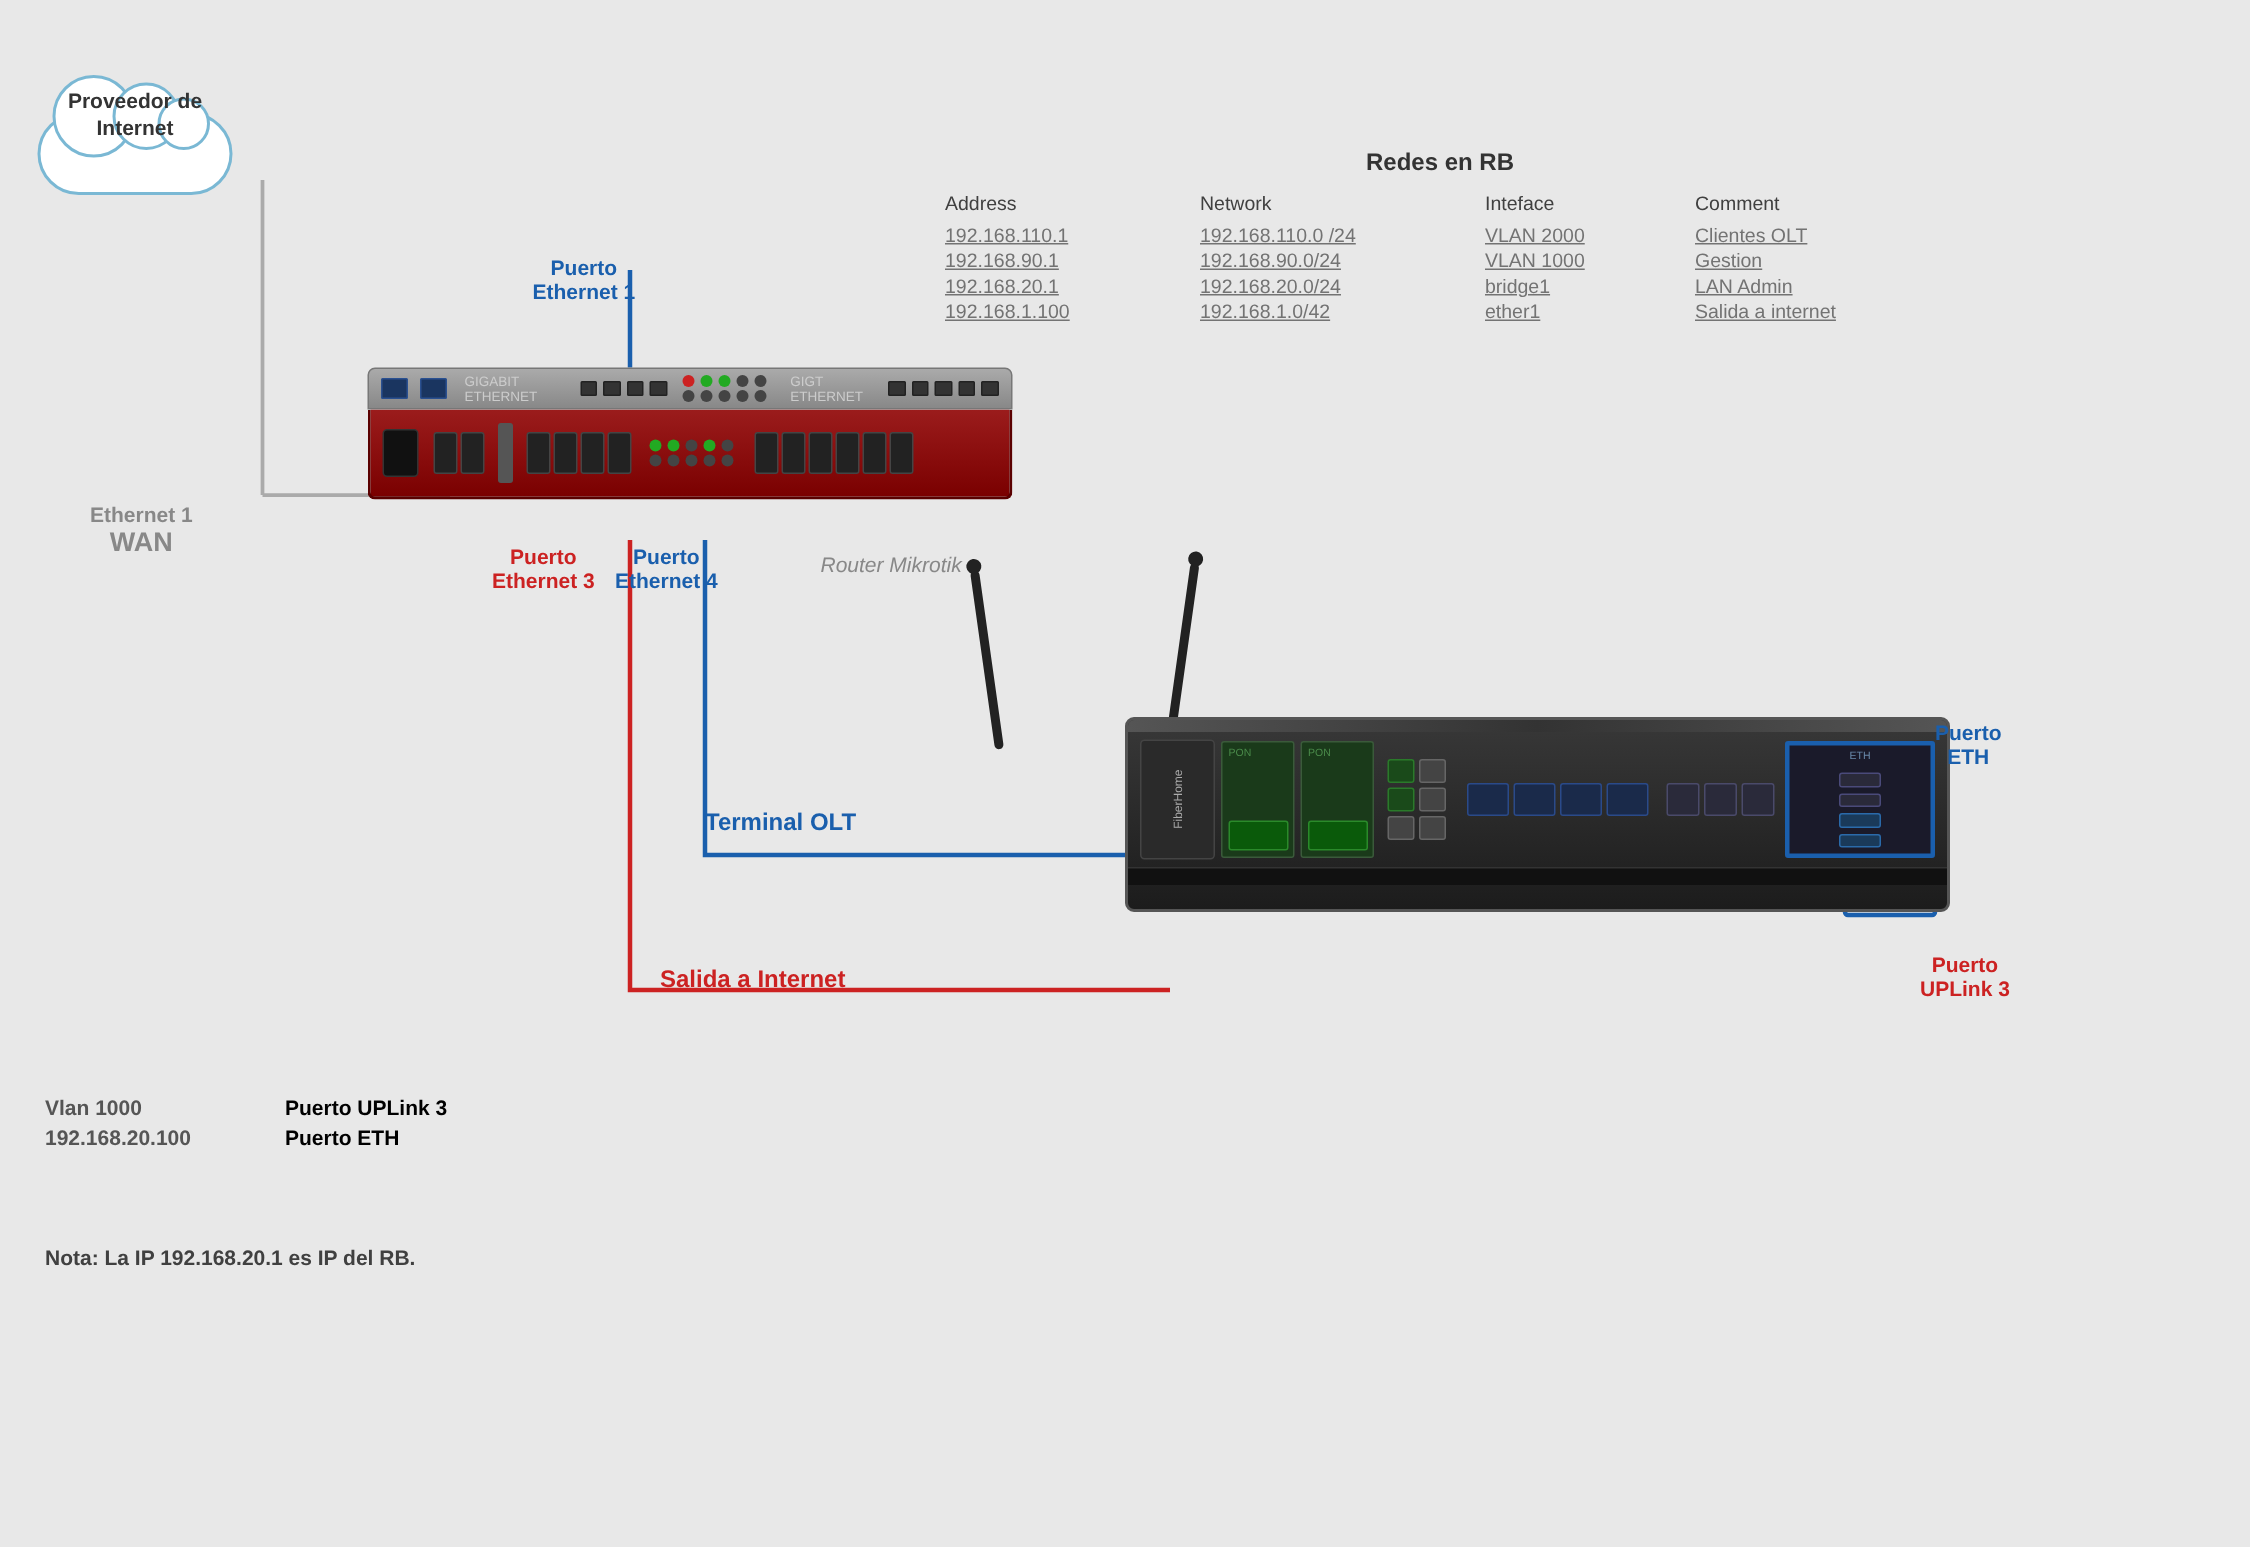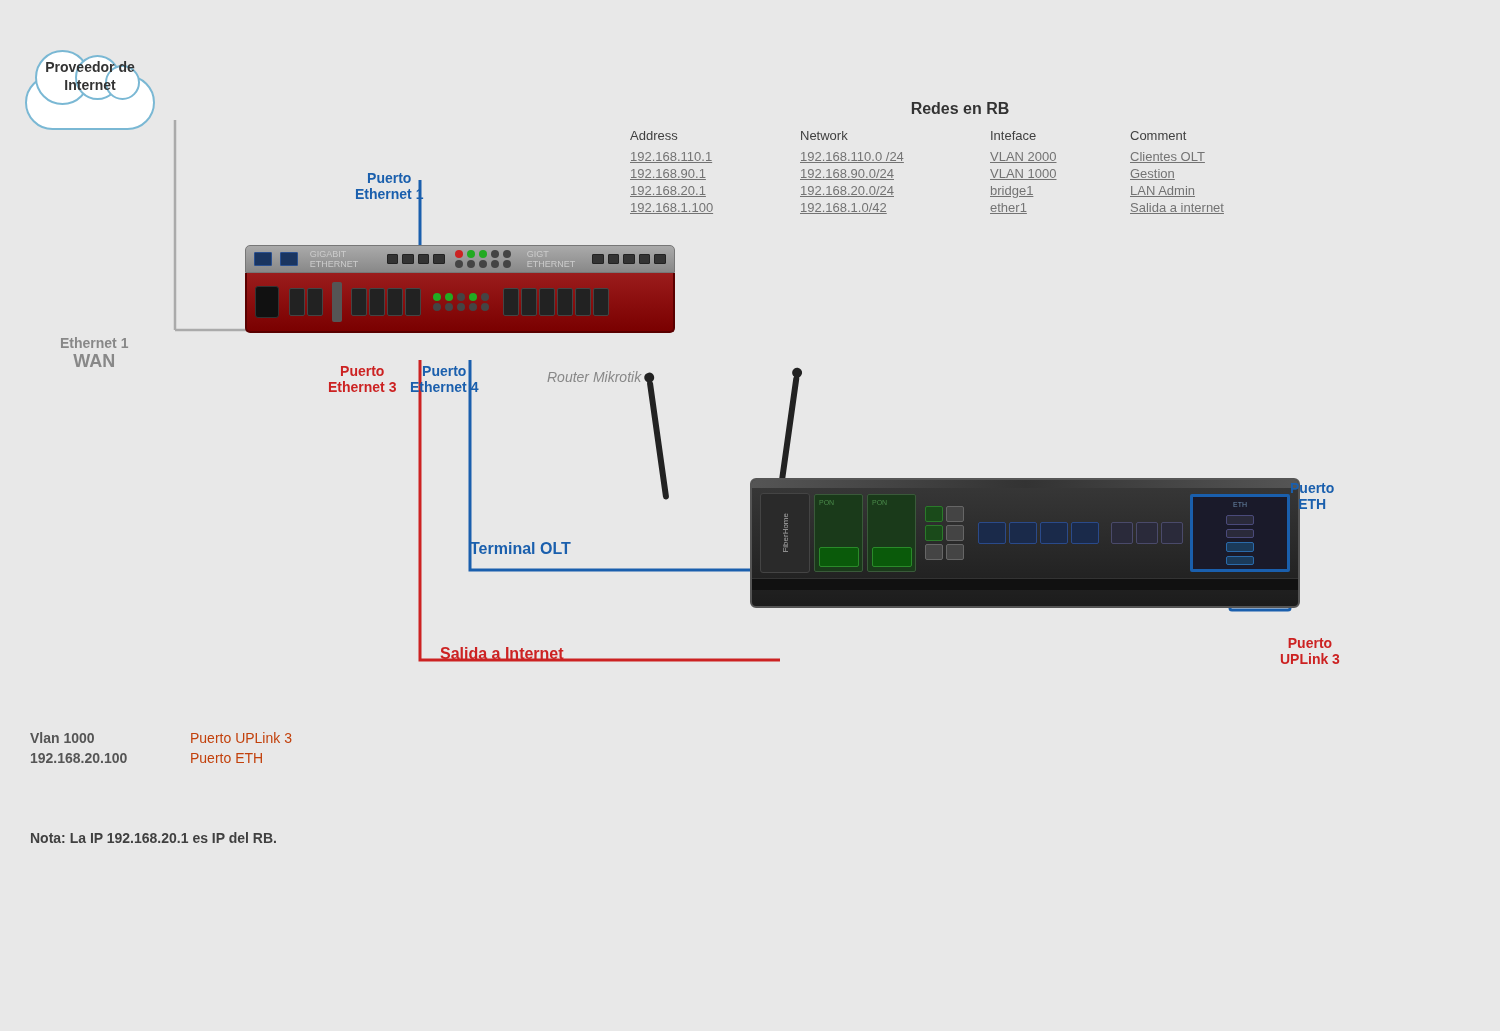--- a/index.html
+++ b/index.html
@@ -165,22 +165,22 @@
       display: grid;
       grid-template-columns: 160px 200px;
       gap: 4px 0;
       font-size: 14px;
     }
     .datos-key {
       font-weight: bold;
       color: #555;
     }
     .datos-val {
-      font-weight: normal;
-      color: #c2410c;
+      font-weight: bold;
+      color: #000000;
     }
     .nota {
       position: absolute;
       top: 830px;
       left: 30px;
       font-size: 14px;
       font-weight: bold;
       color: #404040;
     }
 

